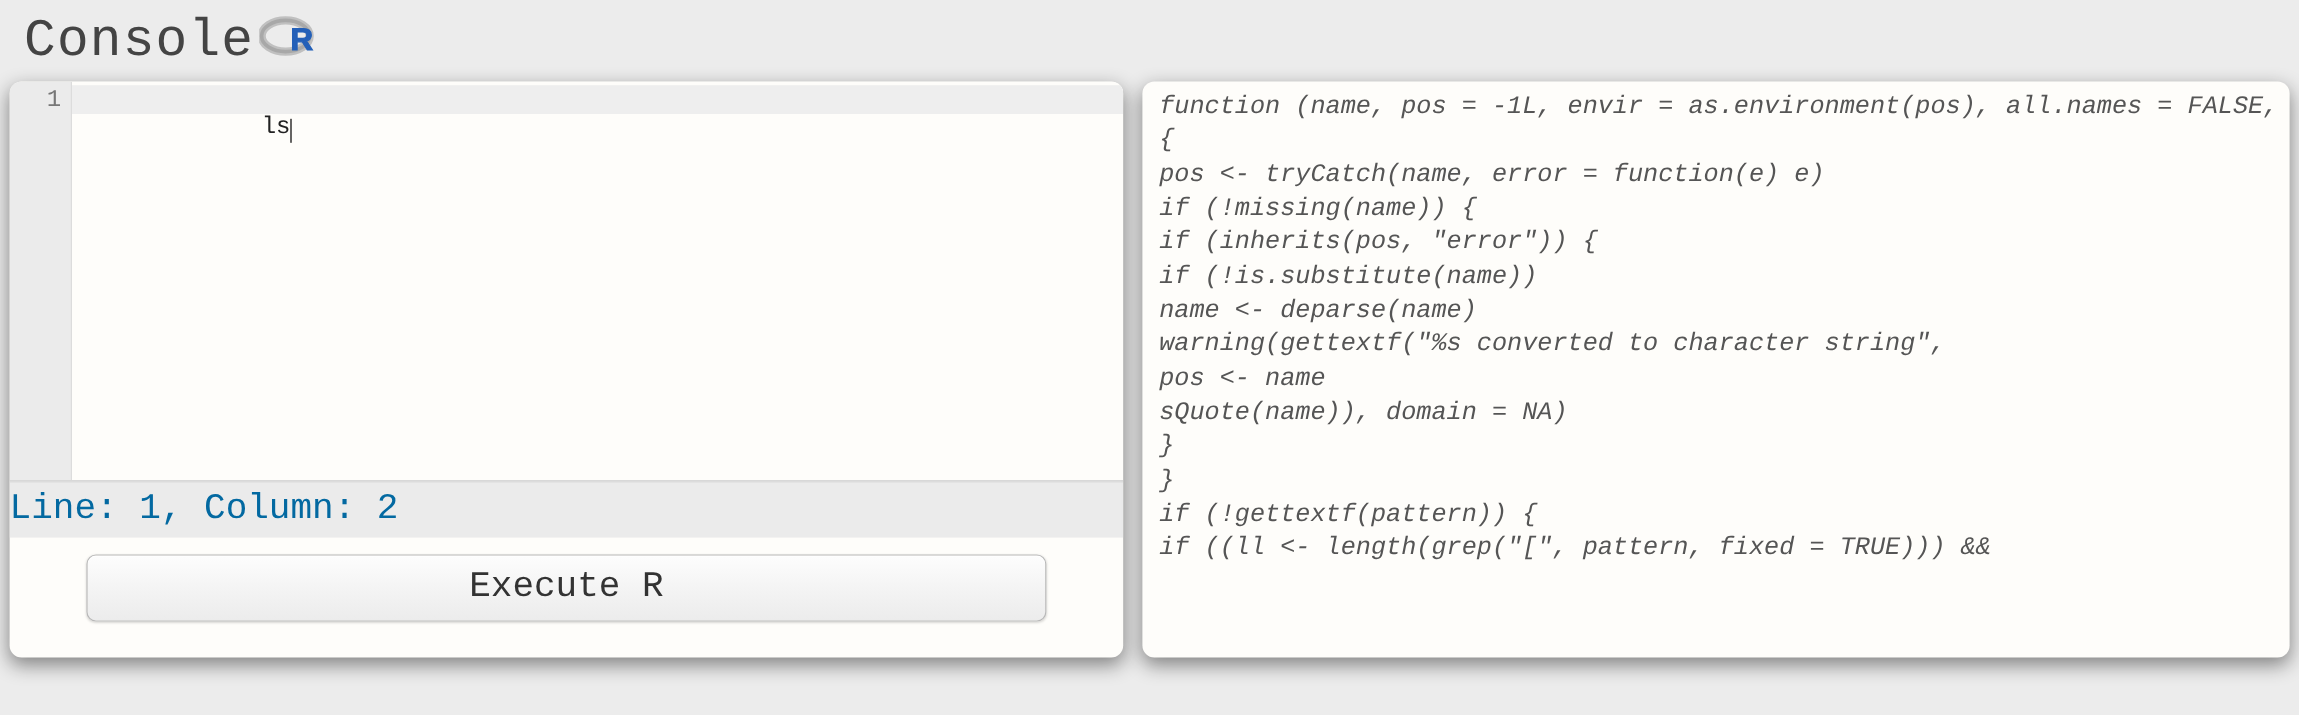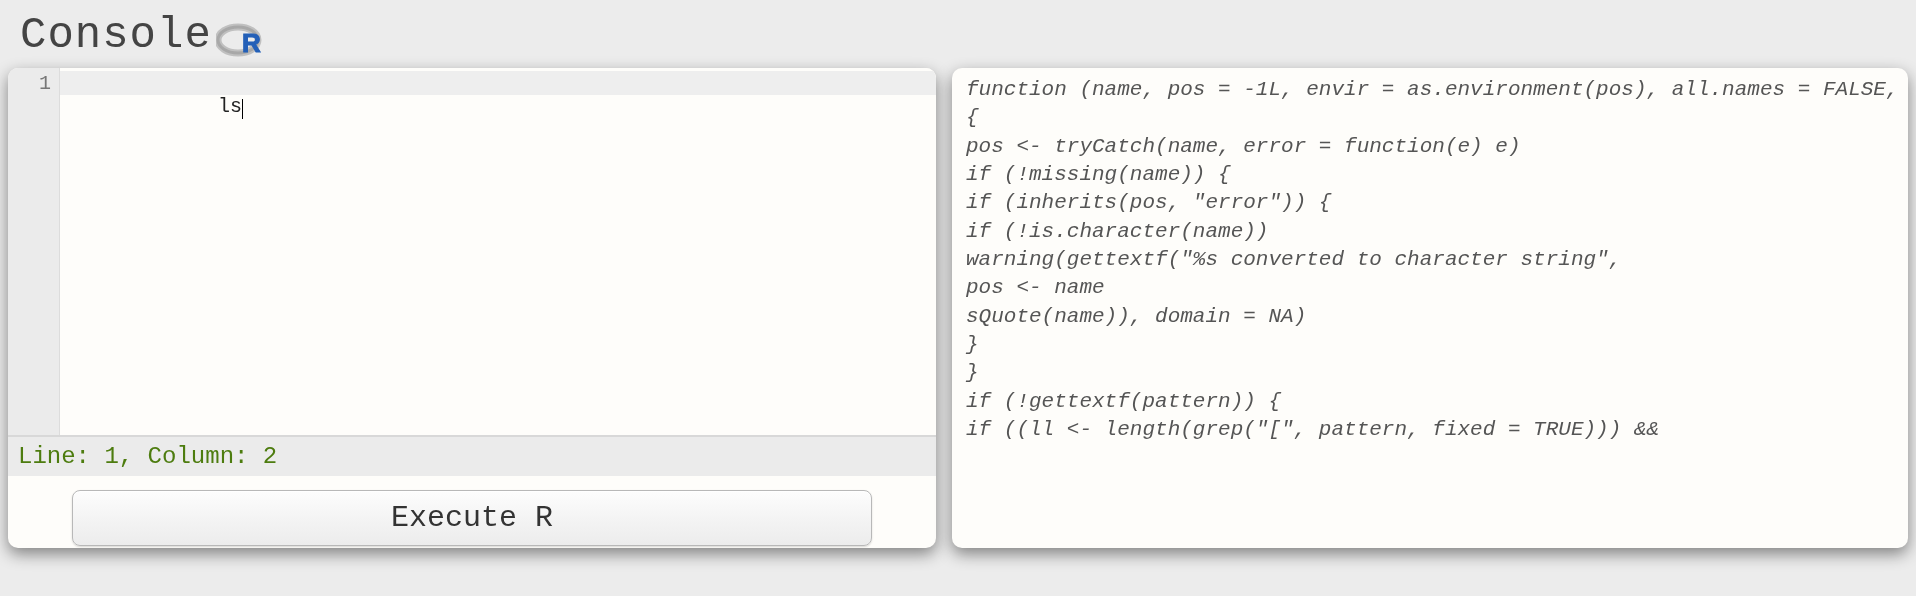--- a/index.html
+++ b/index.html
@@ -10,21 +10,21 @@
     body {
       background: #ececec;
       font-family: "Courier New", Courier, monospace;
       width: 1916px;
       height: 596px;
       overflow: hidden;
       position: relative;
     }
     .header {
       display: flex;
-      align-items: flex-end;
+      align-items: flex-start;
       padding: 10px 20px 8px 20px;
     }
     .title {
       font-size: 44px;
       font-weight: normal;
       color: #444;
       letter-spacing: 1px;
     }
     .r-logo {
       margin-left: 4px;
@@ -97,27 +97,27 @@
       display: inline-block;
       width: 1px;
       height: 20px;
       background: #000;
       vertical-align: text-bottom;
       position: relative;
       top: 1px;
     }
     .status-bar {
       background: #ebebeb;
-      padding: 6px 10px;
-      font-size: 24px;
-      color: #4d7c0f;
+      padding: 6px 0;
+      font-size: 30px;
+      color: #0369a1;
       border-top: 1px solid #d8d8d8;
     }
     .button-area {
-      padding: 14px 60px 2px 60px;
+      padding: 14px 60px 30px 60px;
       display: flex;
       justify-content: center;
     }
     .execute-btn {
       flex: 1;
       max-width: 800px;
       background: linear-gradient(to bottom, #fdfdfd 0%, #f4f4f4 50%, #ececec 100%);
       border: 1px solid #b8b8b8;
       border-radius: 8px;
       padding: 10px 20px;
@@ -170,21 +170,22 @@
       <button class="execute-btn">Execute R</button>
     </div>
   </div>
 
   <div class="panel output-panel">
     <div>function (name, pos = -1L, envir = as.environment(pos), all.names = FALSE,</div>
     <div>{</div>
     <div>pos &lt;- tryCatch(name, error = function(e) e)</div>
     <div>if (!missing(name)) {</div>
     <div>if (inherits(pos, "error")) {</div>
-    <div>if (!is.character(name))</div>
+    <div>if (!is.substitute(name))</div>
+    <div>name &lt;- deparse(name)</div>
     <div>warning(gettextf("%s converted to character string",</div>
     <div>pos &lt;- name</div>
     <div>sQuote(name)), domain = NA)</div>
     <div>}</div>
     <div>}</div>
     <div>if (!gettextf(pattern)) {</div>
     <div>if ((ll &lt;- length(grep("[", pattern, fixed = TRUE))) &amp;&amp;</div>
   </div>
 
 </div>

